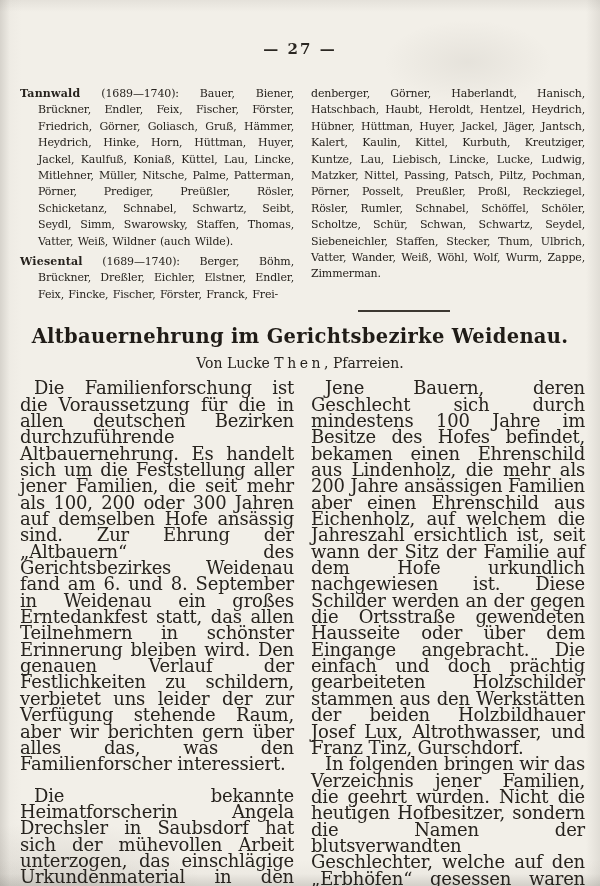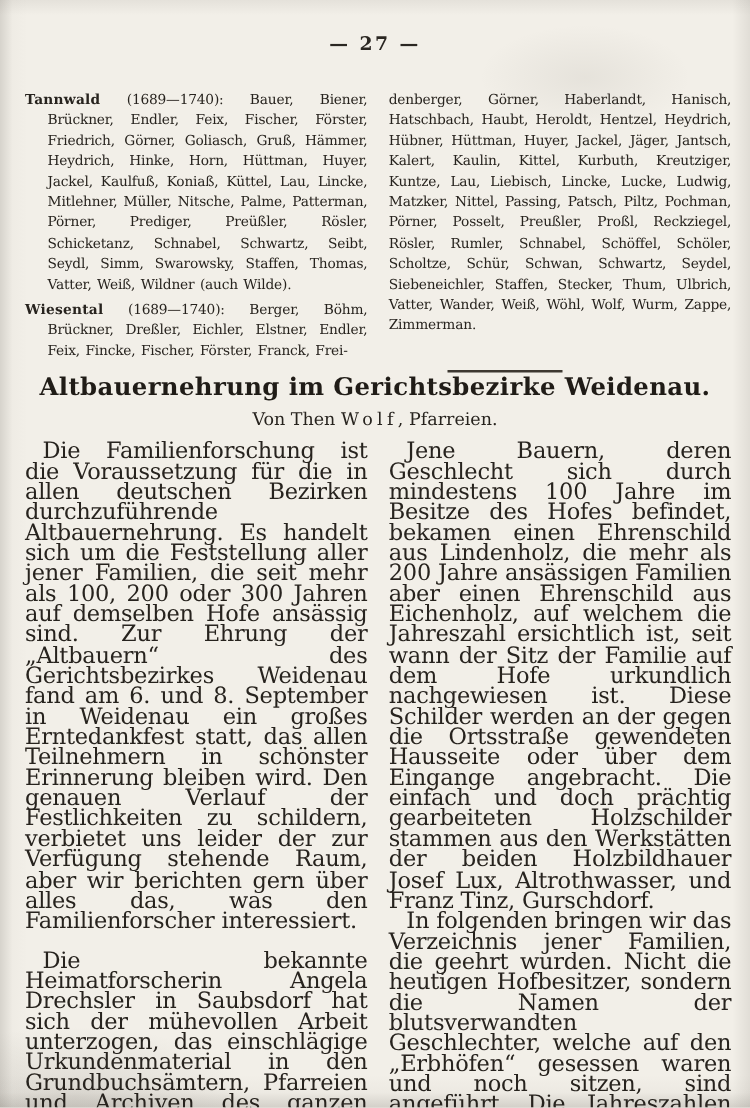--- a/index.html
+++ b/index.html
@@ -18,21 +18,21 @@
       linear-gradient(to left, rgba(70,65,58,0.10), transparent 14px),
       linear-gradient(to top, rgba(70,65,58,0.18), rgba(70,65,58,0.03) 12px, transparent 26px),
       linear-gradient(to bottom, rgba(70,65,58,0.08), transparent 12px),
       #f2efe8;
     color: #27231e;
     overflow: hidden;
     box-sizing: border-box;
   }
   .pageno {
     text-align: center;
-    padding-top: 26px;
+    padding-top: 40px;
     font-size: 15px;
     font-weight: bold;
     letter-spacing: 2px;
     color: #2b2722;
   }
   .lists {
     display: flex;
     gap: 17px;
     padding: 28px 15px 0 20px;
   }
@@ -53,20 +53,21 @@
   .rule-sep {
     width: 92px; height: 2px;
     background: #3d3831;
     margin: 7px 0 0 358px;
   }
   .title {
     text-align: center;
     font-size: 19.5px;
     font-weight: bold;
     letter-spacing: 0.3px;
+    margin-top: 13px;
     color: #201c17;
   }
   .byline {
     text-align: center;
     font-size: 14px;
     margin-top: 7px;
   }
   .byline .spaced { letter-spacing: 3.5px; }
   .body-cols {
     display: flex;
@@ -98,21 +99,21 @@
     </div>
     <div class="col list-text">
       <div>denberger, Görner, Haberlandt, Hanisch, Hatschbach, Haubt, Heroldt, Hentzel, Heydrich, Hübner, Hüttman, Huyer, Jackel, Jäger, Jantsch, Kalert, Kaulin, Kittel, Kurbuth, Kreutziger, Kuntze, Lau, Liebisch, Lincke, Lucke, Ludwig, Matzker, Nittel, Passing, Patsch, Piltz, Pochman, Pörner, Posselt, Preußler, Proßl, Reckziegel, Rösler, Rumler, Schnabel, Schöffel, Schöler, Scholtze, Schür, Schwan, Schwartz, Seydel, Siebeneichler, Staffen, Stecker, Thum, Ulbrich, Vatter, Wander, Weiß, Wöhl, Wolf, Wurm, Zappe, Zimmerman.</div>
     </div>
   </div>
 
   <div class="rule-sep"></div>
 
   <div class="title">Altbauernehrung im Gerichtsbezirke Weidenau.</div>
 
-  <div class="byline"><span>Von Then </span><span class="spaced">Wolf</span><span>, Pfarreien.</span></div>
+  <div class="byline"><span>Von Lucke </span><span class="spaced">Then</span><span>, Pfarreien.</span></div>
 
   <div class="body-cols">
     <div class="col">
       <p class="para indent">Die Familienforschung ist die Voraussetzung für die in allen deutschen Bezirken durchzuführende Altbauernehrung. Es handelt sich um die Feststellung aller jener Familien, die seit mehr als 100, 200 oder 300 Jahren auf demselben Hofe ansässig sind. Zur Ehrung der „Altbauern“ des Gerichtsbezirkes Weidenau fand am 6. und 8. September in Weidenau ein großes Erntedankfest statt, das allen Teilnehmern in schönster Erinnerung bleiben wird. Den genauen Verlauf der Festlichkeiten zu schildern, verbietet uns leider der zur Verfügung stehende Raum, aber wir berichten gern über alles das, was den Familienforscher interessiert.</p>
       <p class="para indent gap-before">Die bekannte Heimatforscherin Angela Drechsler in Saubsdorf hat sich der mühevollen Arbeit unterzogen, das einschlägige Urkundenmaterial in den Grundbuchsämtern, Pfarreien und Archiven des ganzen politischen Bezirkes Freiwaldau, in den Archiven von Troppau, Ottmachau, Neisse, Breslau und an anderen Orten durchzugehen und die Besitzerfolgen für die einzelnen Anwesen festzustellen. In den zehn Gemeinden des Gerichtsbezirkes Weidenau (Altrothwasser, Domsdorf, Friedeberg, Großkrosse, Gurschdorf, Jungferdorf, Petersdorf, Schwarzwasser, Setzdorf und Wei-</p>
     </div>
     <div class="col">
       <p class="para indent">Jene Bauern, deren Geschlecht sich durch mindestens 100 Jahre im Besitze des Hofes befindet, bekamen einen Ehrenschild aus Lindenholz, die mehr als 200 Jahre ansässigen Familien aber einen Ehrenschild aus Eichenholz, auf welchem die Jahreszahl ersichtlich ist, seit wann der Sitz der Familie auf dem Hofe urkundlich nachgewiesen ist. Diese Schilder werden an der gegen die Ortsstraße gewendeten Hausseite oder über dem Eingange angebracht. Die einfach und doch prächtig gearbeiteten Holzschilder stammen aus den Werkstätten der beiden Holzbildhauer Josef Lux, Altrothwasser, und Franz Tinz, Gurschdorf.</p>
       <p class="para indent">In folgenden bringen wir das Verzeichnis jener Familien, die geehrt wurden. Nicht die heutigen Hofbesitzer, sondern die Namen der blutsverwandten Geschlechter, welche auf den „Erbhöfen“ gesessen waren und noch sitzen, sind angeführt. Die Jahreszahlen sind nicht immer endgültig, da sie nach Auffindung weiterer urkundlicher Nachrichten noch geändert werden können. Familienforscher, die über die im folgenden genannten Familien weitere Auskünfte wünschen, mögen sich an die Heimatforscherin Angela Drechsler in S a u b s d o r f bei Weidenau wenden.</p>
     </div>

